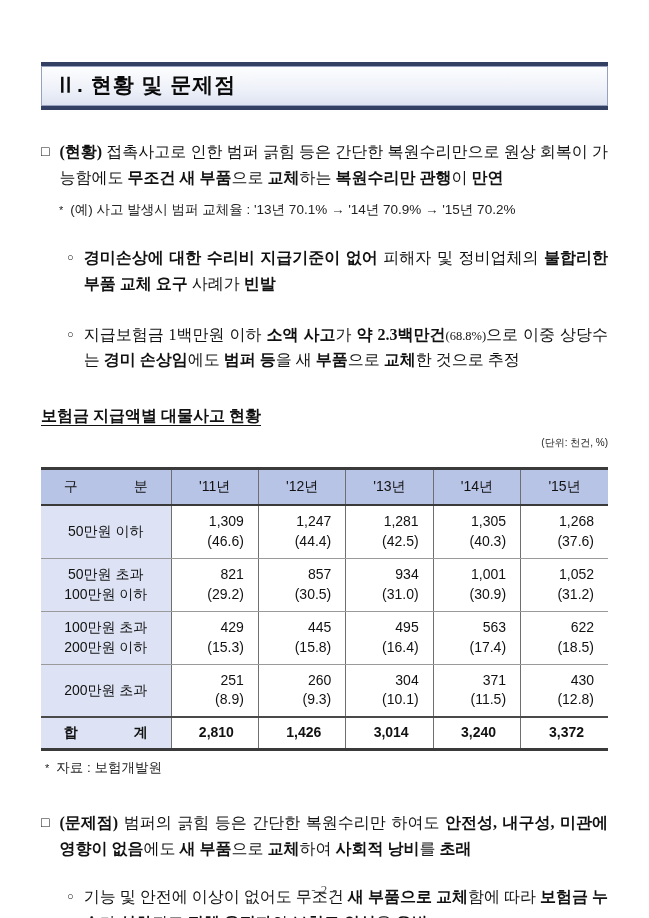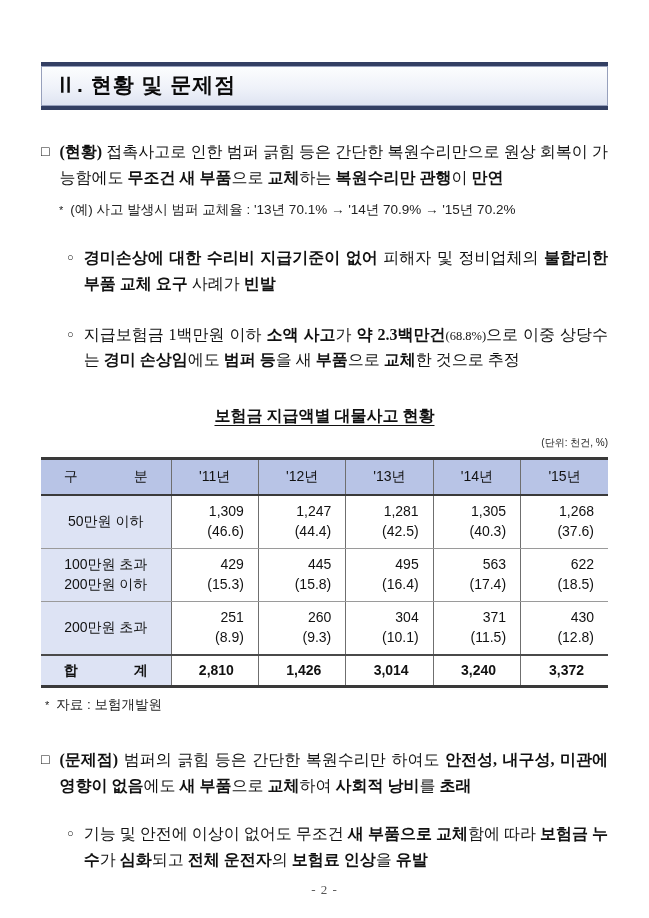--- a/index.html
+++ b/index.html
@@ -47,33 +47,32 @@
     font-family:"Liberation Sans", sans-serif;
     font-size:13.5px;line-height:1.4;color:#222;
   }
   .p-note .marker{font-size:11px;margin-right:7px;line-height:1.7;}
   .p-bullet{margin-top:25px;margin-left:26px;}
   .p-problem{margin-top:33px;}
   .p-bullet-last{margin-top:22px;margin-left:26px;}
   
   .tbl-title{
     margin-top:33px;
-    text-align:center;
     font-size:16px;font-weight:bold;
     text-decoration:underline;
     text-underline-offset:4px;
   }
   .tbl-unit{
     margin-top:9px;
     text-align:right;
     font-family:"Liberation Sans", sans-serif;
     font-size:10px;color:#222;
   }
   table.data{
-    margin-top:7px;
+    margin-top:17px;
     width:100%;
     border-collapse:collapse;
     table-layout:fixed;
     font-family:"Liberation Sans", sans-serif;
     font-size:14px;color:#111;
   }
   table.data col.c-label{width:130px;}
   table.data th{
     background:#b8c4e6;
     border-top:3px solid #3a3a3a;
@@ -172,20 +171,28 @@
     <tbody>
         <tr>
           <td class="lbl">50만원 이하</td>
           <td>1,309<br>(46.6)</td>
           <td>1,247<br>(44.4)</td>
           <td>1,281<br>(42.5)</td>
           <td>1,305<br>(40.3)</td>
           <td>1,268<br>(37.6)</td>
         </tr>
         <tr>
+          <td class="lbl">50만원 초과<br>100만원 이하</td>
+          <td>821<br>(29.2)</td>
+          <td>857<br>(30.5)</td>
+          <td>934<br>(31.0)</td>
+          <td>1,001<br>(30.9)</td>
+          <td>1,052<br>(31.2)</td>
+        </tr>
+        <tr>
           <td class="lbl">100만원 초과<br>200만원 이하</td>
           <td>429<br>(15.3)</td>
           <td>445<br>(15.8)</td>
           <td>495<br>(16.4)</td>
           <td>563<br>(17.4)</td>
           <td>622<br>(18.5)</td>
         </tr>
         <tr>
           <td class="lbl">200만원 초과</td>
           <td>251<br>(8.9)</td>

